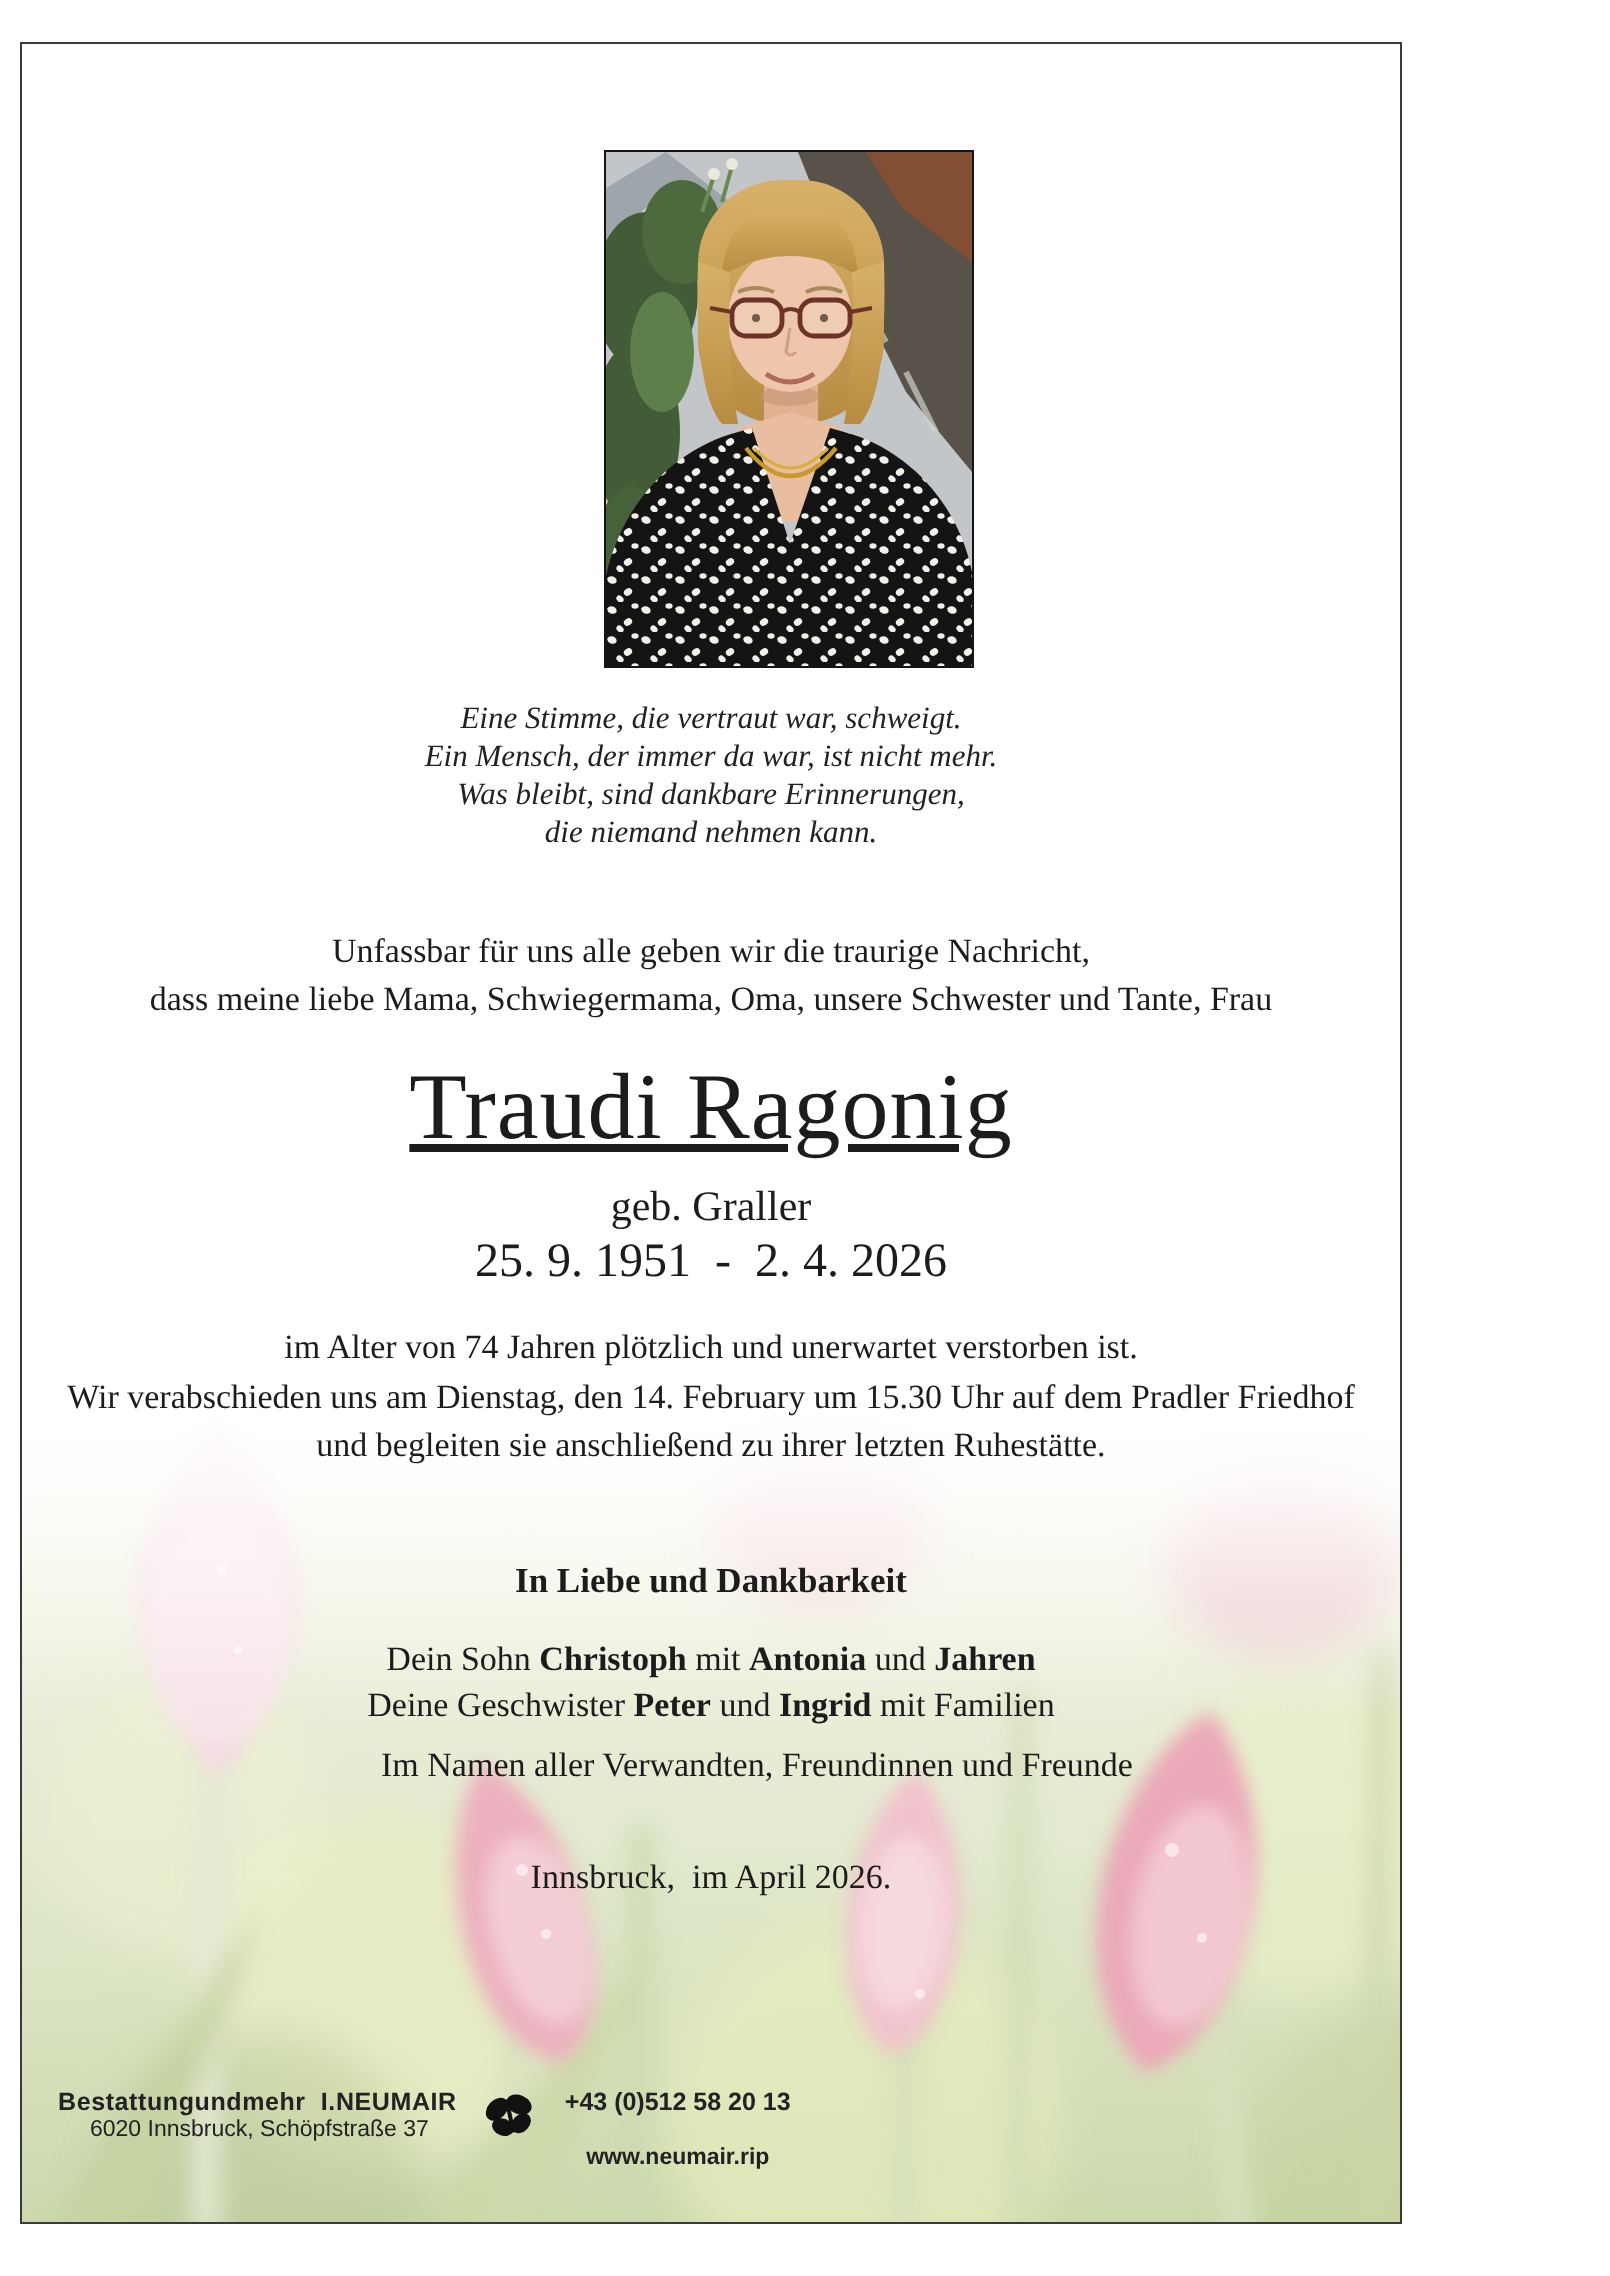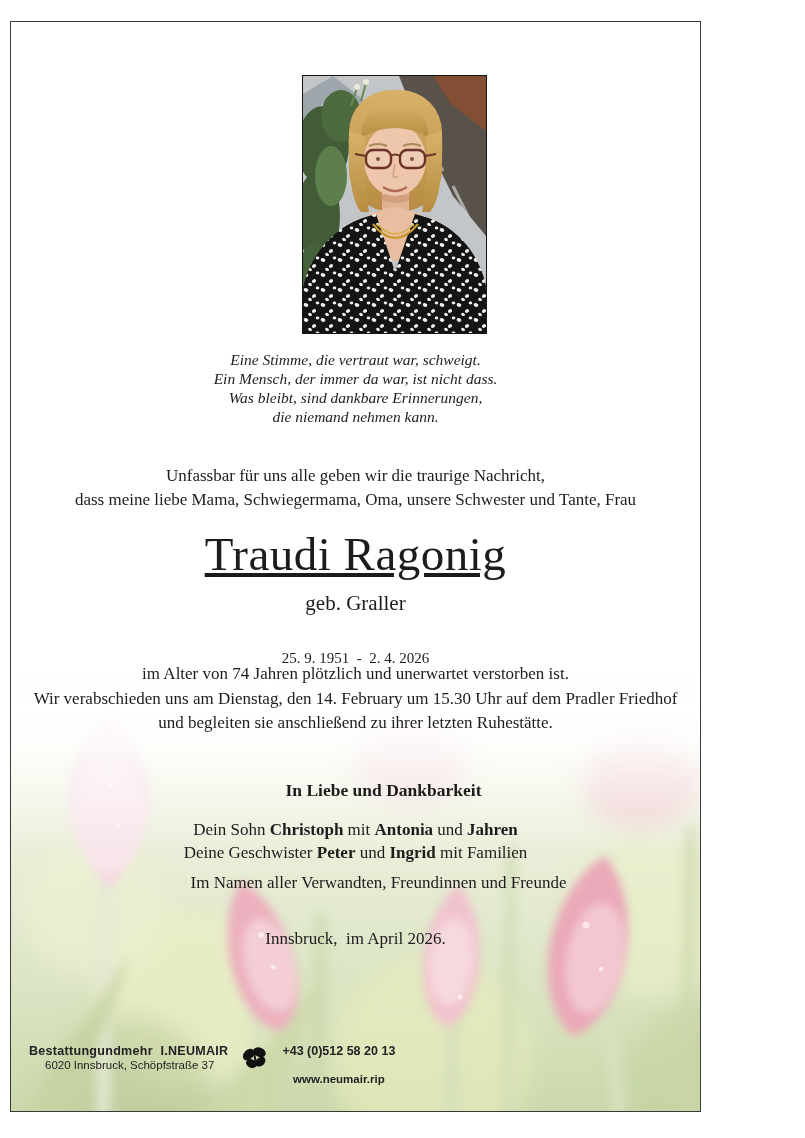--- a/index.html
+++ b/index.html
@@ -15,23 +15,23 @@
   .section{position:absolute;left:0;width:100%;text-align:center;z-index:2;}
   .photo{
     position:absolute;left:291px;top:53px;width:183px;height:257px;
     border:1px solid #151515;z-index:2;background:#c3c6c9;
   }
   .photo svg{display:block;width:100%;height:100%;}
   .poem{top:328px;font-style:italic;font-size:15.5px;line-height:19px;color:#222;}
   .announce{top:442px;font-size:17px;line-height:24px;}
   .name{top:505px;font-size:47px;letter-spacing:.5px;font-weight:400;text-decoration:underline;}
   .birth{top:569px;font-size:21px;}
-  .dates{top:596px;font-size:15px;white-space:pre-wrap;margin-top:32px;}
+  .dates{top:596px;font-size:24px;white-space:pre-wrap;}
   .funeral{top:640px;font-size:17px;line-height:24.5px;}
-  .farewell{top:758px;font-size:17.5px;font-weight:700;padding-left:28px;}
+  .farewell{top:758px;font-size:17.5px;font-weight:700;}
   .family{top:796px;font-size:17px;line-height:23px;}
   .family .b{font-weight:700;}
   .innameof{top:851px;font-size:17px;padding-left:23px;}
   .placedate{top:907px;font-size:17px;white-space:pre-wrap;}
   .footer{
     top:1022px;display:flex;align-items:flex-start;gap:13px;
     font-family:"Liberation Sans", sans-serif;color:#222;padding-left:18px;box-sizing:border-box;
   }
   .f-left{text-align:left;}
   .f-logo{font-size:12.5px;font-weight:700;letter-spacing:.3px;}
@@ -177,21 +177,21 @@
       <path d="M0,257 L0,212 C8,175 35,148 66,140 L73,138 L92,196 L112,138 L119,140 C150,148 176,175 183,210 L183,257 Z" fill="url(#dots)"></path>
       <g>
         <path d="M70,148 Q92,176 115,148" stroke="#c8992e" stroke-width="2.2" fill="none"></path>
         <path d="M74,148 Q92,168 111,148" stroke="#d9ad3f" stroke-width="1.6" fill="none"></path>
       </g>
     </svg>
   </div>
 
   <div class="section poem">
     <div>Eine Stimme, die vertraut war, schweigt.</div>
-    <div>Ein Mensch, der immer da war, ist nicht dass.</div>
+    <div>Ein Mensch, der immer da war, ist nicht mehr.</div>
     <div>Was bleibt, sind dankbare Erinnerungen,</div>
     <div>die niemand nehmen kann.</div>
   </div>
 
   <div class="section announce">
     <div>Unfassbar für uns alle geben wir die traurige Nachricht,</div>
     <div>dass meine liebe Mama, Schwiegermama, Oma, unsere Schwester und Tante, Frau</div>
   </div>
 
   <div class="section name">Traudi Ragonig</div>

